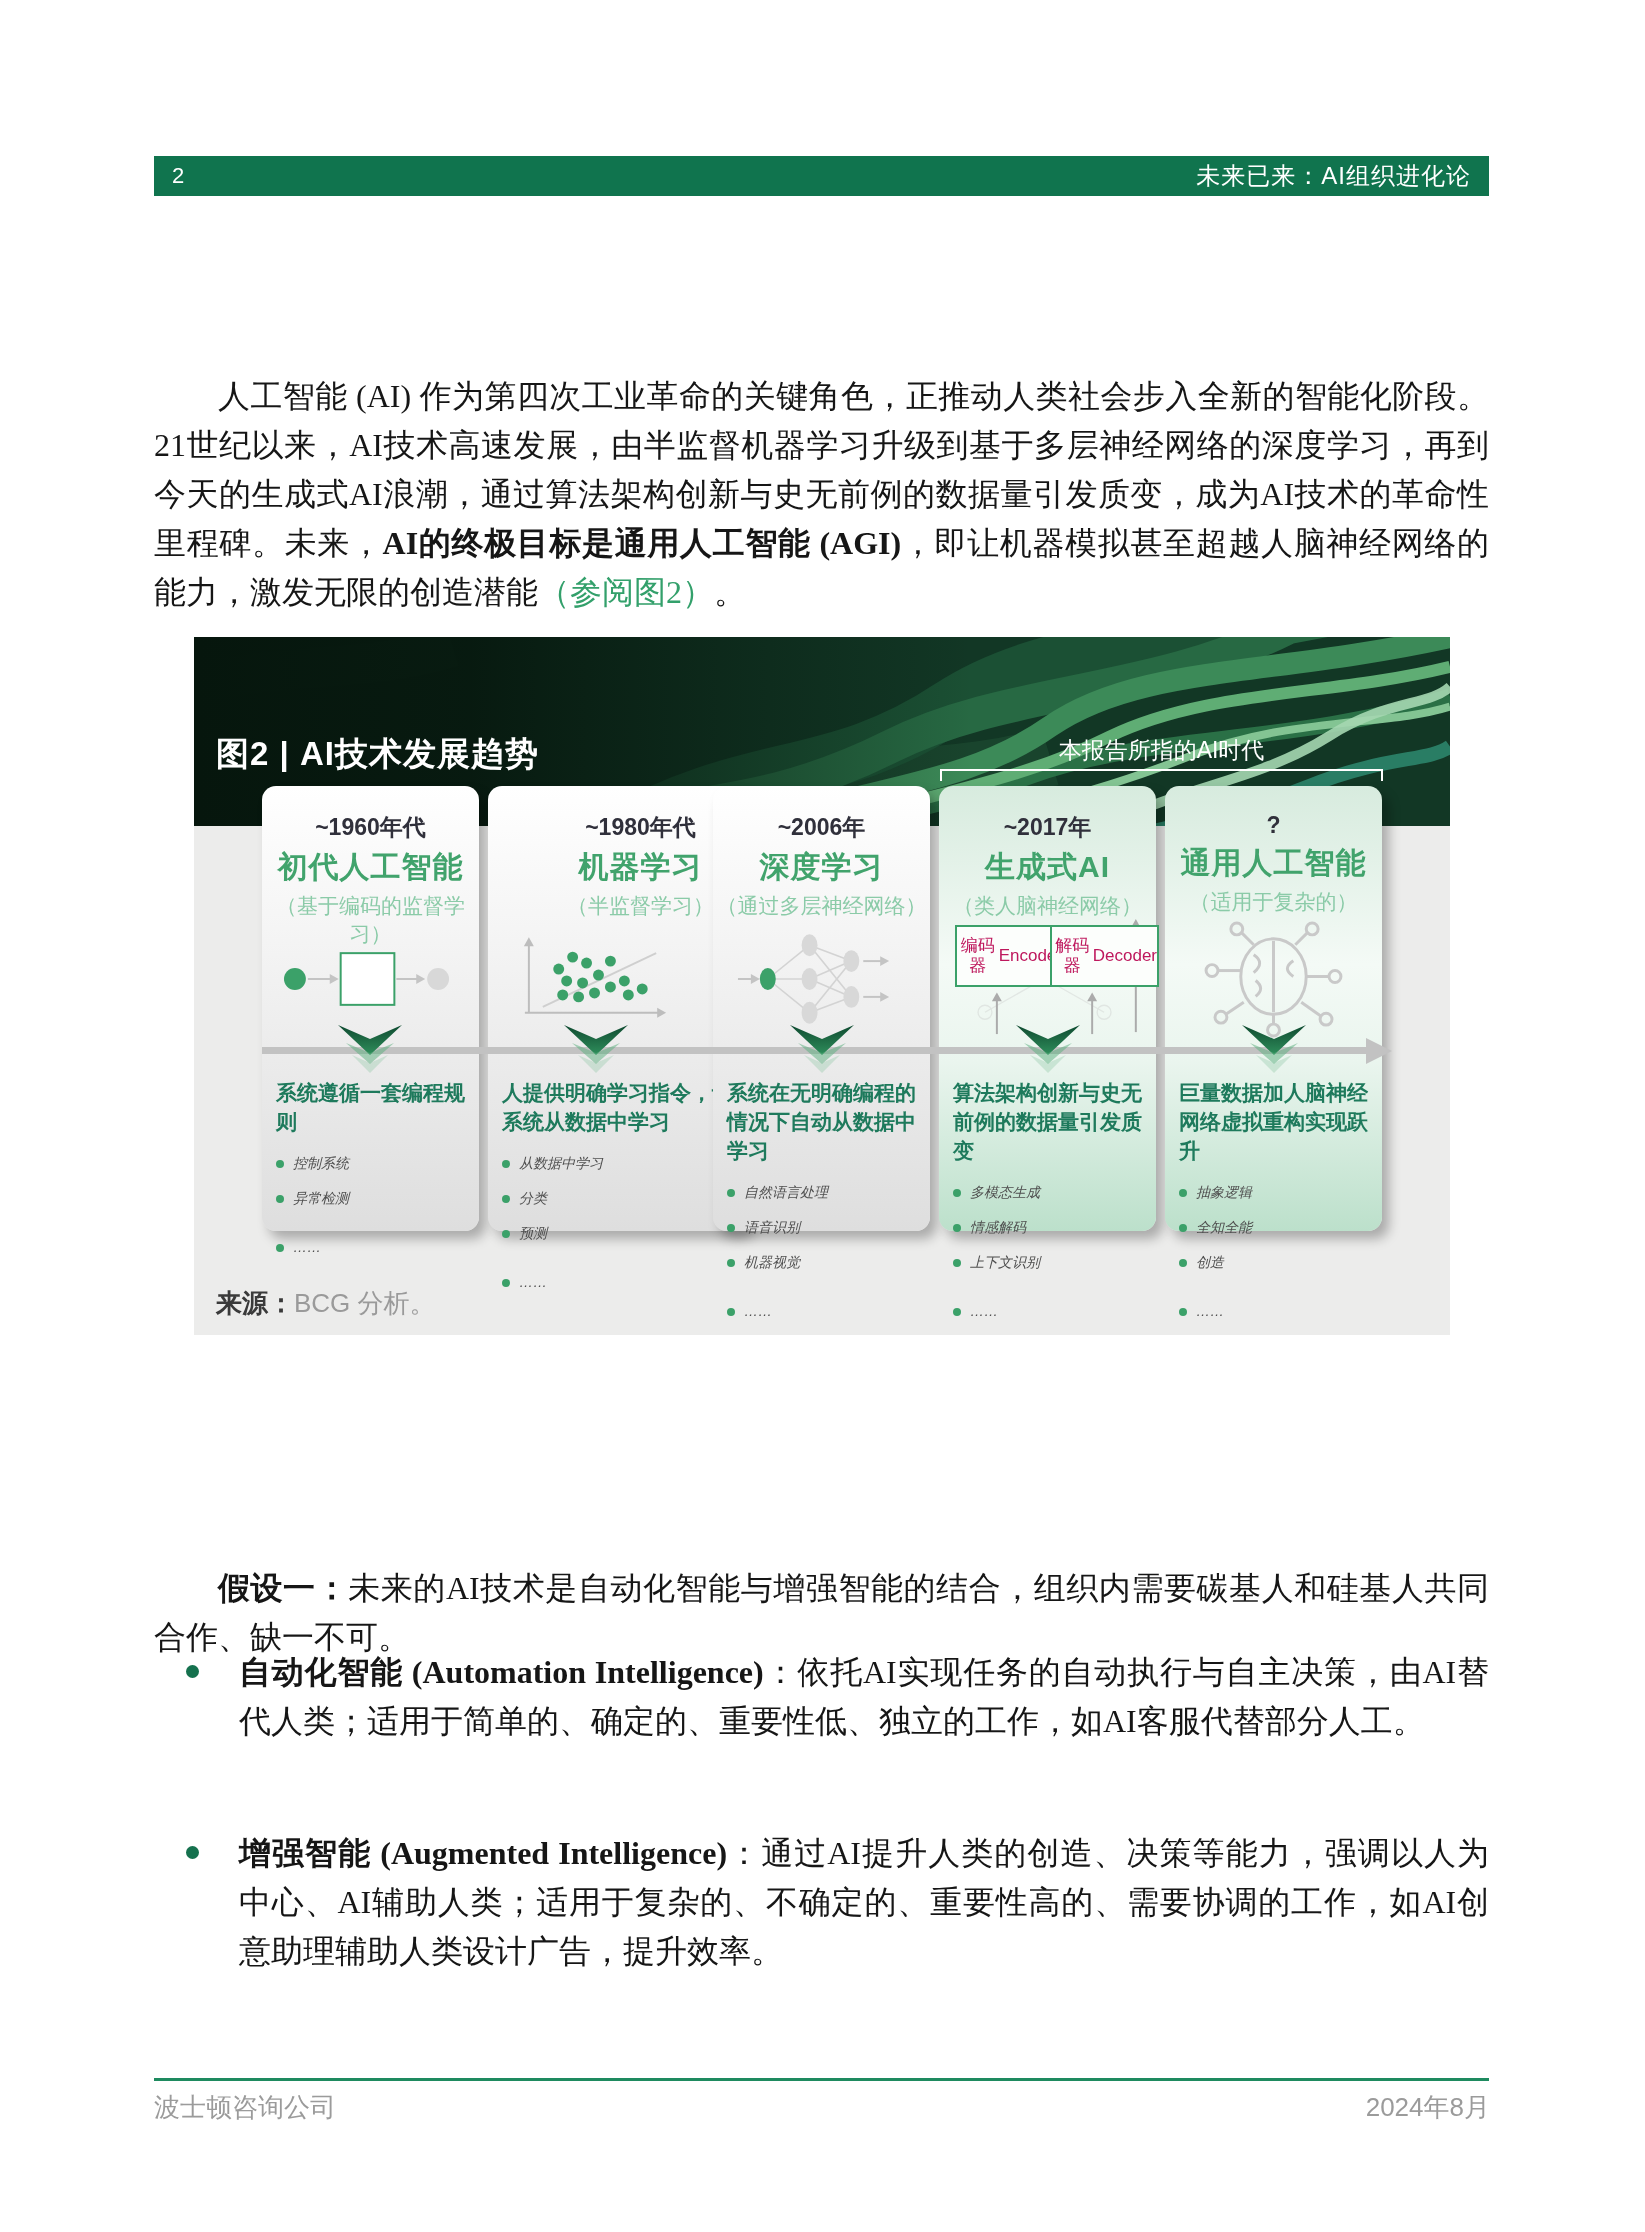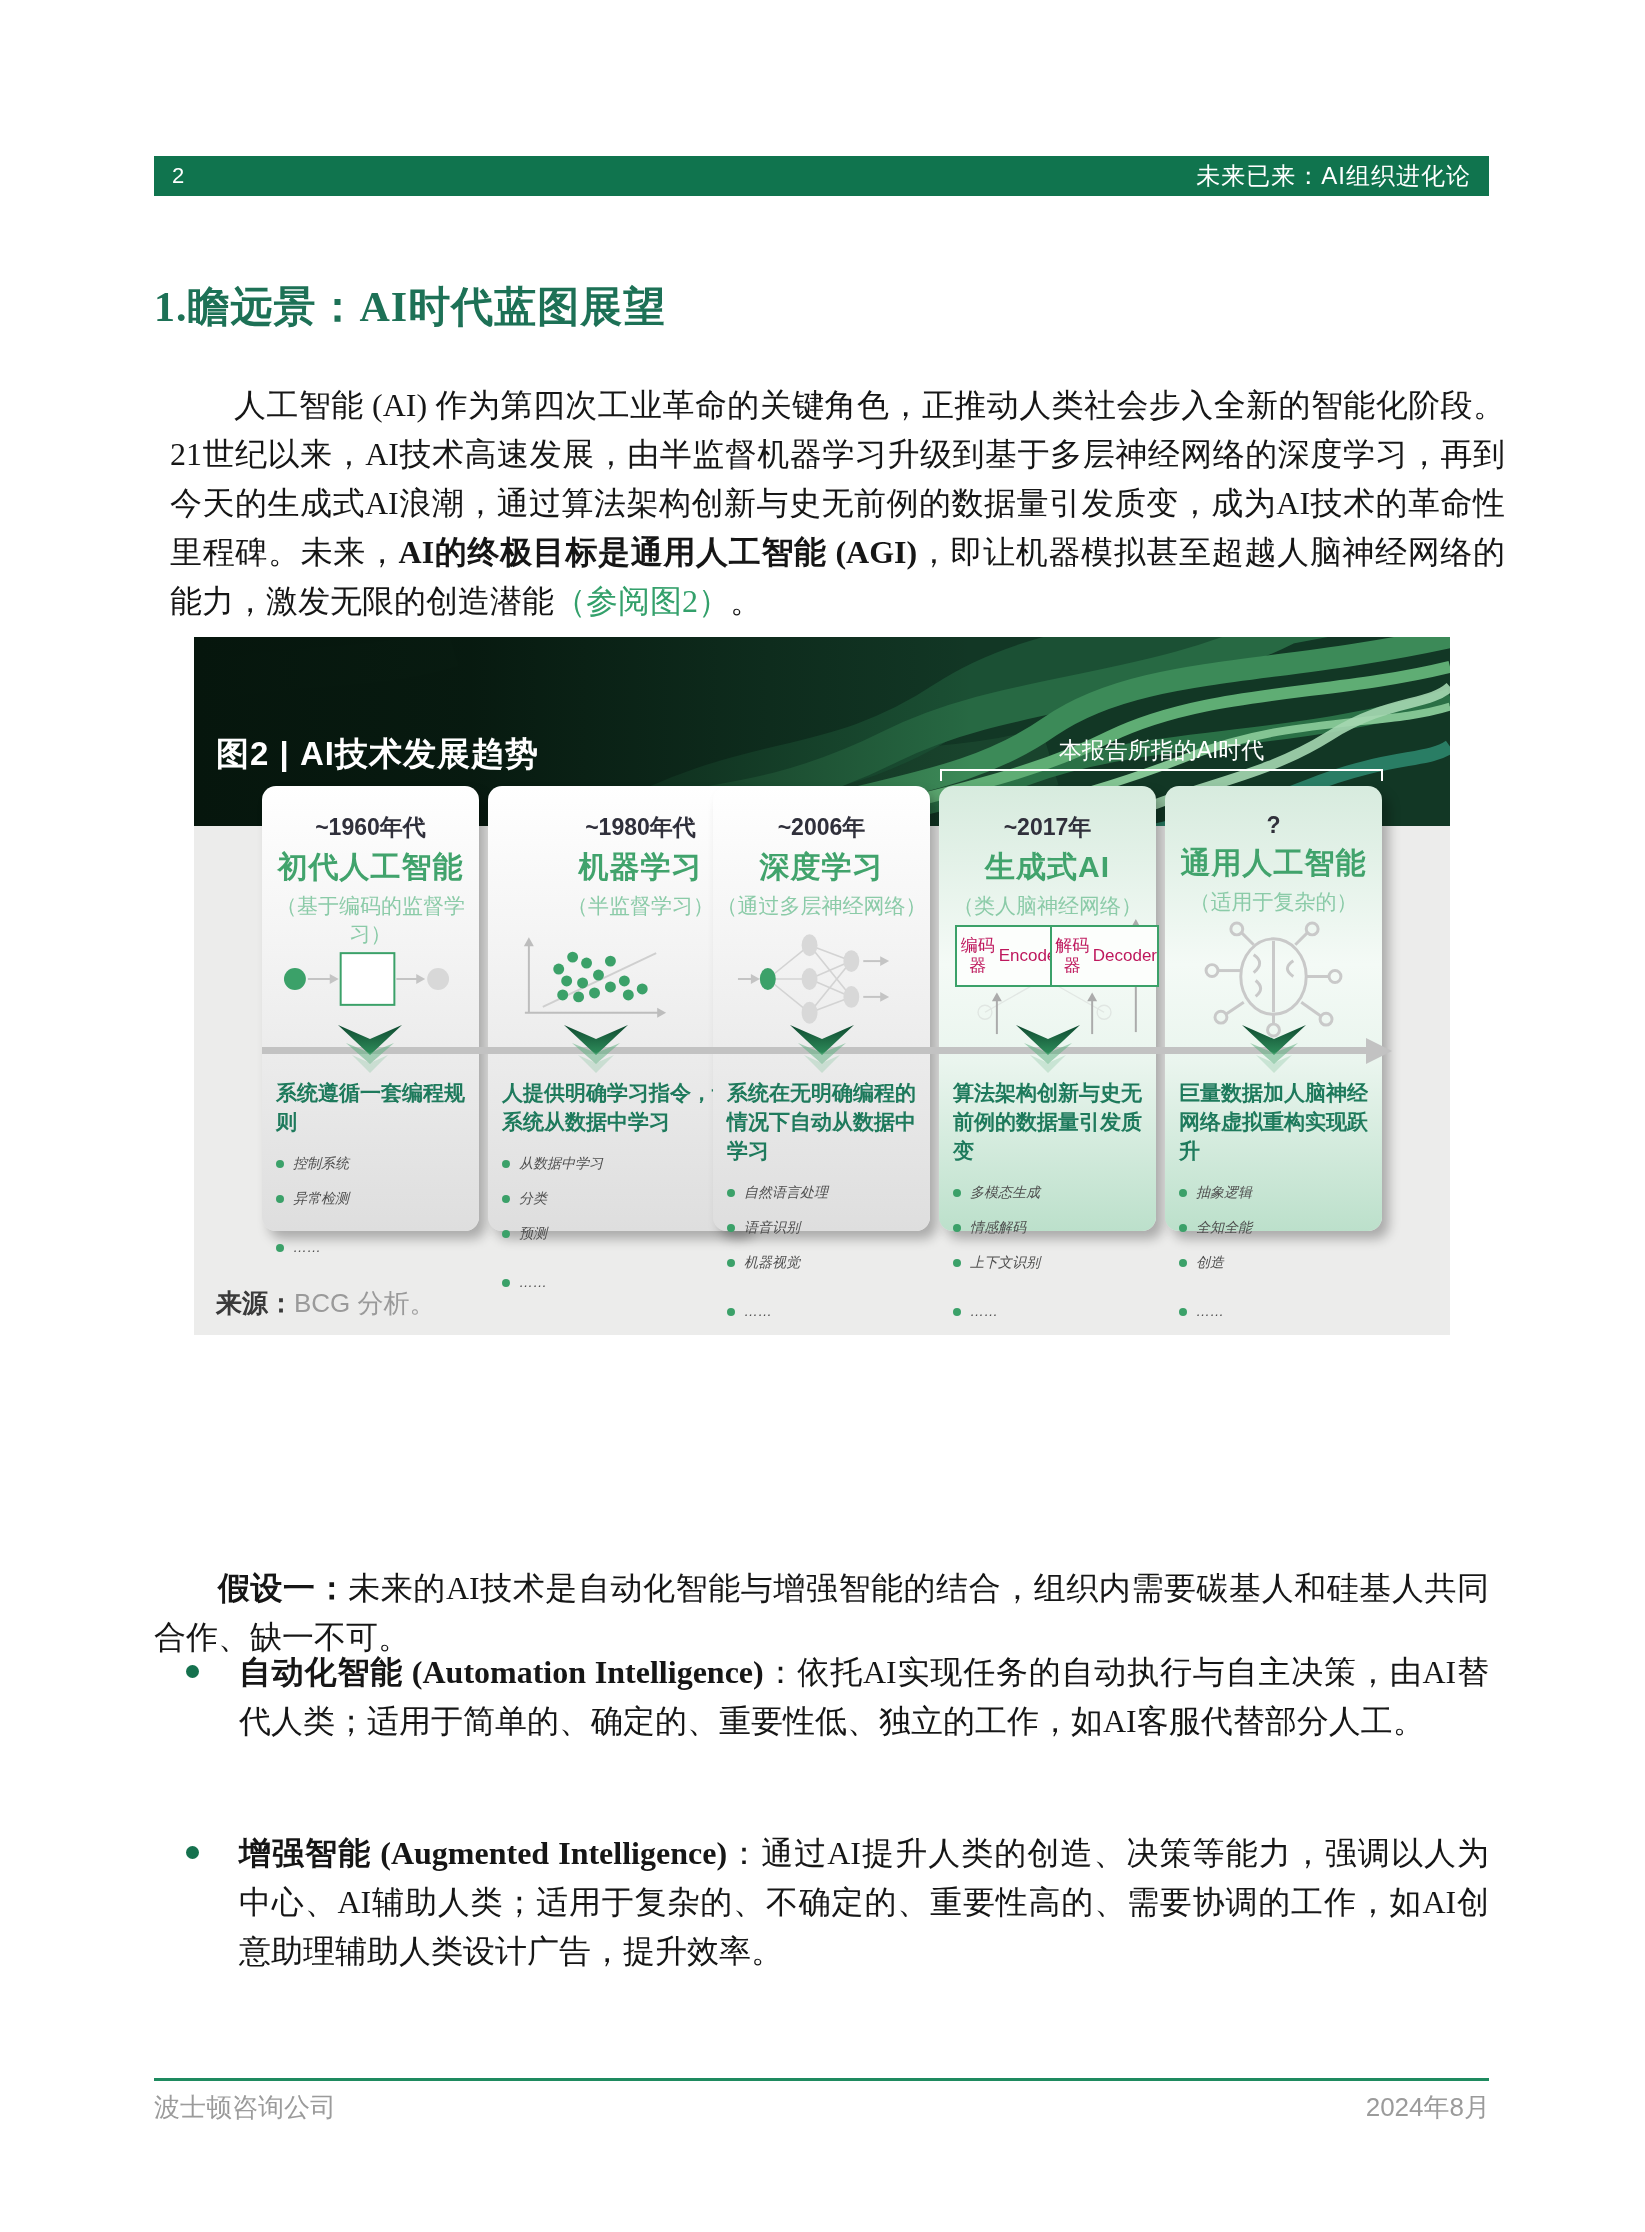--- a/index.html
+++ b/index.html
@@ -12,21 +12,21 @@
           font-family:"Liberation Sans","DejaVu Sans",sans-serif;color:#ffffff;}
   .topbar .pg{font-size:22px;}
   .topbar .doc{font-size:24px;letter-spacing:1px;}
 
   
   .h1{position:absolute;left:154px;top:251px;font-size:42px;font-weight:bold;color:#1D7156;letter-spacing:1px;}
 
   
   .body-p{position:absolute;left:154px;width:1335px;font-size:32px;line-height:49px;text-align:justify;color:#161616;}
   .indent{text-indent:2em;}
-  .p1{top:349px;margin-left:16px;}
+  .p1{top:340px;}
   .p2{top:1391px;}
   .p3{top:1532px;}
   .glink{color:#33A06B;}
 
   
   .figure{position:absolute;left:194px;top:637px;width:1256px;height:698px;background:#ECECEB;
           font-family:"Liberation Sans","DejaVu Sans",sans-serif;}
   .photo{position:absolute;left:0;top:0;width:1256px;height:189px;background:#123725;overflow:hidden;}
   .photo svg{position:absolute;left:0;top:0;}
   .photo .shade{position:absolute;left:0;top:0;width:100%;height:100%;
@@ -99,21 +99,20 @@
           <stop offset="1" stop-color="#2F8F5C"></stop>
       </linearGradient>
     </defs>
   </svg>
 
   <header class="topbar">
     <span class="pg">2</span>
     <span class="doc">未来已来：AI组织进化论</span>
   </header>
 
-  <h1 class="h1">1.瞻远景：AI时代蓝图展望</h1>
 
   <p class="body-p indent p1"><span>人工智能 (AI) 作为第四次工业革命的关键角色，正推动人类社会步入全新的智能化阶段。21世纪以来，AI技术高速发展，由半监督机器学习升级到基于多层神经网络的深度学习，再到今天的生成式AI浪潮，通过算法架构创新与史无前例的数据量引发质变，成为AI技术的革命性里程碑。未来，</span><b>AI的终极目标是通用人工智能 (AGI)</b><span>，即让机器模拟甚至超越人脑神经网络的能力，激发无限的创造潜能</span><span class="glink">（参阅图2）</span><span>。</span></p>
 
   <section class="figure">
 
     <div class="photo">
       <svg width="1256" height="189" viewBox="0 0 1262 190" preserveAspectRatio="none">
         <rect width="1262" height="190" fill="#123725"></rect>
         <path d="M150 240 C300 210 420 220 560 170 C660 134 760 150 860 120" stroke="#1C4A31" stroke-width="60" fill="none" opacity="0.7"></path>
         <path d="M-50 60 C80 20 160 40 260 10" stroke="#1A4630" stroke-width="40" fill="none" opacity="0.6"></path>

